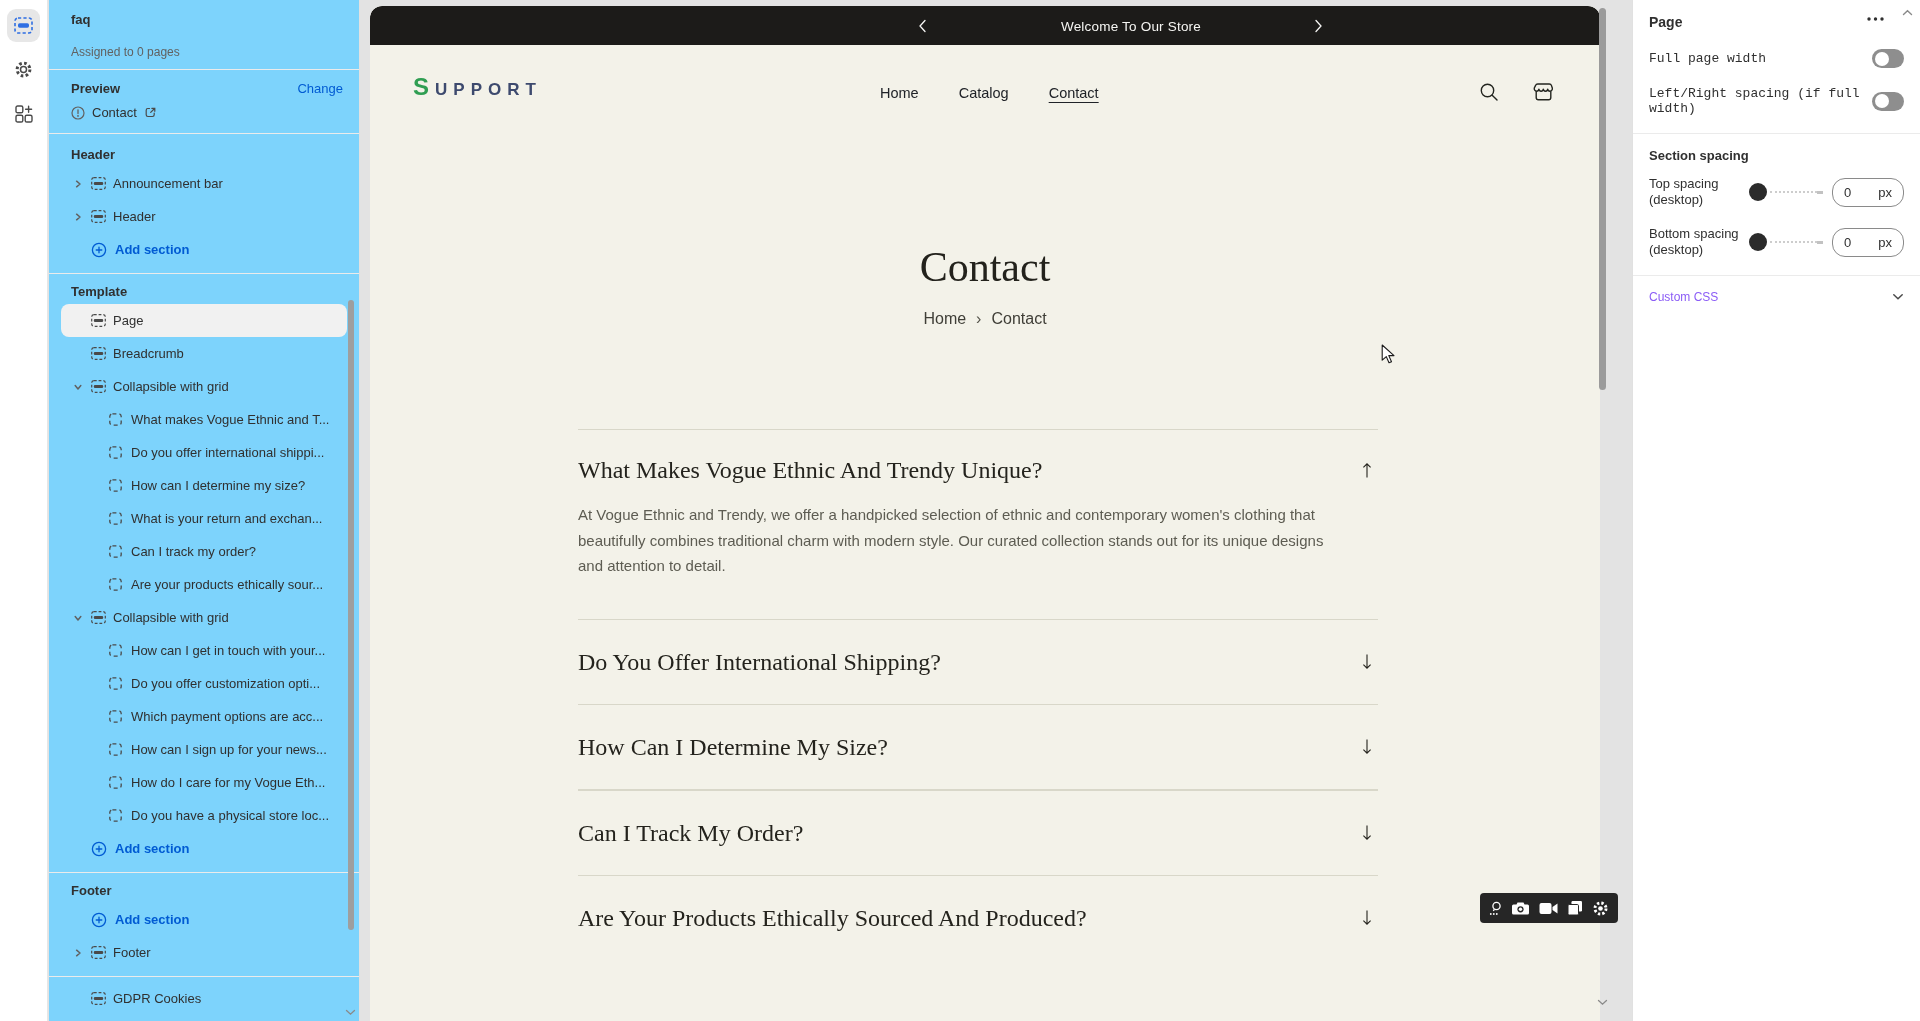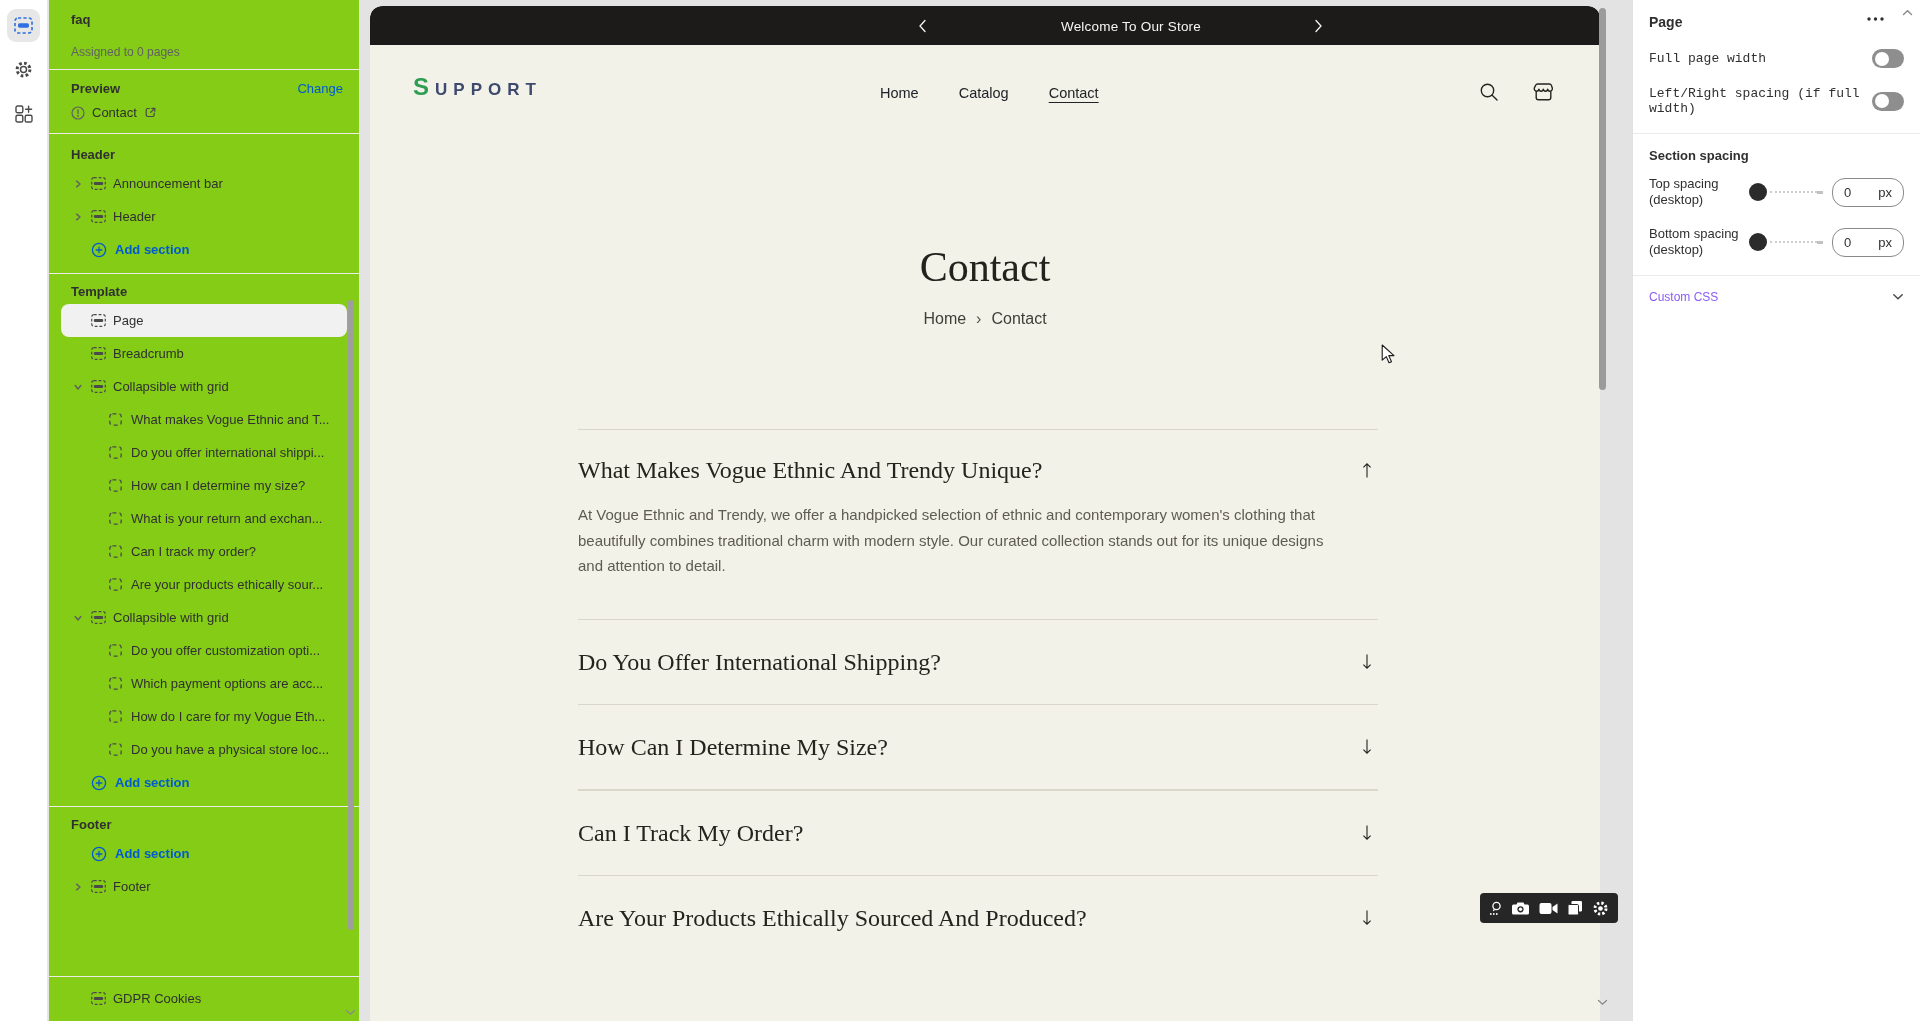--- a/index.html
+++ b/index.html
@@ -5,21 +5,21 @@
   html,body{margin:0;padding:0;background:#e3e3e3;}
   *{box-sizing:border-box;}
   .app{position:relative;width:1920px;height:1021px;background:#e3e3e3;font-family:"Liberation Sans",sans-serif;overflow:hidden;}
 
   
   .iconstrip{position:absolute;left:0;top:0;width:48px;height:100%;background:#fff;border-right:1px solid #e6e6e6;display:flex;flex-direction:column;align-items:center;padding-top:9px;gap:11px;z-index:5;}
   .strip-item{width:33px;height:33px;border-radius:9px;display:flex;align-items:center;justify-content:center;cursor:pointer;}
   .strip-item.selected{background:#e7e7e7;}
 
   
-  .sidebar{position:absolute;left:49px;top:0;width:311px;height:100%;background:#84cc16;border-right:1px solid #e1e1e1;display:flex;flex-direction:column;z-index:4;}
+  .sidebar{position:absolute;left:49px;top:0;width:311px;height:100%;background:#7dd3fc;border-right:1px solid #e1e1e1;display:flex;flex-direction:column;z-index:4;}
   .side-top{padding:12px 16px 10px 22px;flex:none;}
   .side-title{font-size:13px;font-weight:700;color:#303030;}
   .side-sub{font-size:12px;color:#616161;margin-top:18px;}
   .divider{height:1px;background:#ebebeb;flex:none;}
   .divider.shadow{box-shadow:0 3px 5px -1px rgba(0,0,0,.10);}
   .side-preview{padding:11px 16px 13px 22px;flex:none;}
   .preview-row1{display:flex;justify-content:space-between;align-items:flex-end;}
   .preview-label{font-size:13px;font-weight:700;color:#303030;}
   .change-link{font-size:13px;color:#005bd3;cursor:pointer;}
   .preview-row2{display:flex;align-items:center;gap:7px;margin-top:9px;}
@@ -289,29 +289,45 @@
             </svg>
           </span>
           <span class="row-label">Collapsible with grid</span>
         </div>
         <div class="side-row indent">
           <span class="row-icon">
             <svg width="13" height="13" viewBox="0 0 13 13" fill="none">
               <rect x="0.8" y="0.8" width="11.4" height="11.4" rx="2.6" stroke="#4a4a4a" stroke-width="1.3" stroke-dasharray="4 3.1"></rect>
             </svg>
           </span>
+          <span class="row-label">How can I get in touch with your...</span>
+        </div>
+        <div class="side-row indent">
+          <span class="row-icon">
+            <svg width="13" height="13" viewBox="0 0 13 13" fill="none">
+              <rect x="0.8" y="0.8" width="11.4" height="11.4" rx="2.6" stroke="#4a4a4a" stroke-width="1.3" stroke-dasharray="4 3.1"></rect>
+            </svg>
+          </span>
           <span class="row-label">Do you offer customization opti...</span>
         </div>
         <div class="side-row indent">
           <span class="row-icon">
             <svg width="13" height="13" viewBox="0 0 13 13" fill="none">
               <rect x="0.8" y="0.8" width="11.4" height="11.4" rx="2.6" stroke="#4a4a4a" stroke-width="1.3" stroke-dasharray="4 3.1"></rect>
             </svg>
           </span>
           <span class="row-label">Which payment options are acc...</span>
+        </div>
+        <div class="side-row indent">
+          <span class="row-icon">
+            <svg width="13" height="13" viewBox="0 0 13 13" fill="none">
+              <rect x="0.8" y="0.8" width="11.4" height="11.4" rx="2.6" stroke="#4a4a4a" stroke-width="1.3" stroke-dasharray="4 3.1"></rect>
+            </svg>
+          </span>
+          <span class="row-label">How can I sign up for your news...</span>
         </div>
         <div class="side-row indent">
           <span class="row-icon">
             <svg width="13" height="13" viewBox="0 0 13 13" fill="none">
               <rect x="0.8" y="0.8" width="11.4" height="11.4" rx="2.6" stroke="#4a4a4a" stroke-width="1.3" stroke-dasharray="4 3.1"></rect>
             </svg>
           </span>
           <span class="row-label">How do I care for my Vogue Eth...</span>
         </div>
         <div class="side-row indent">

